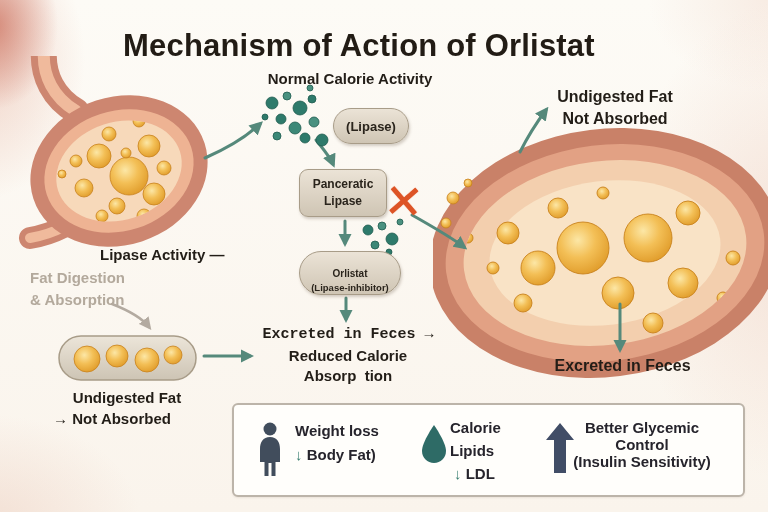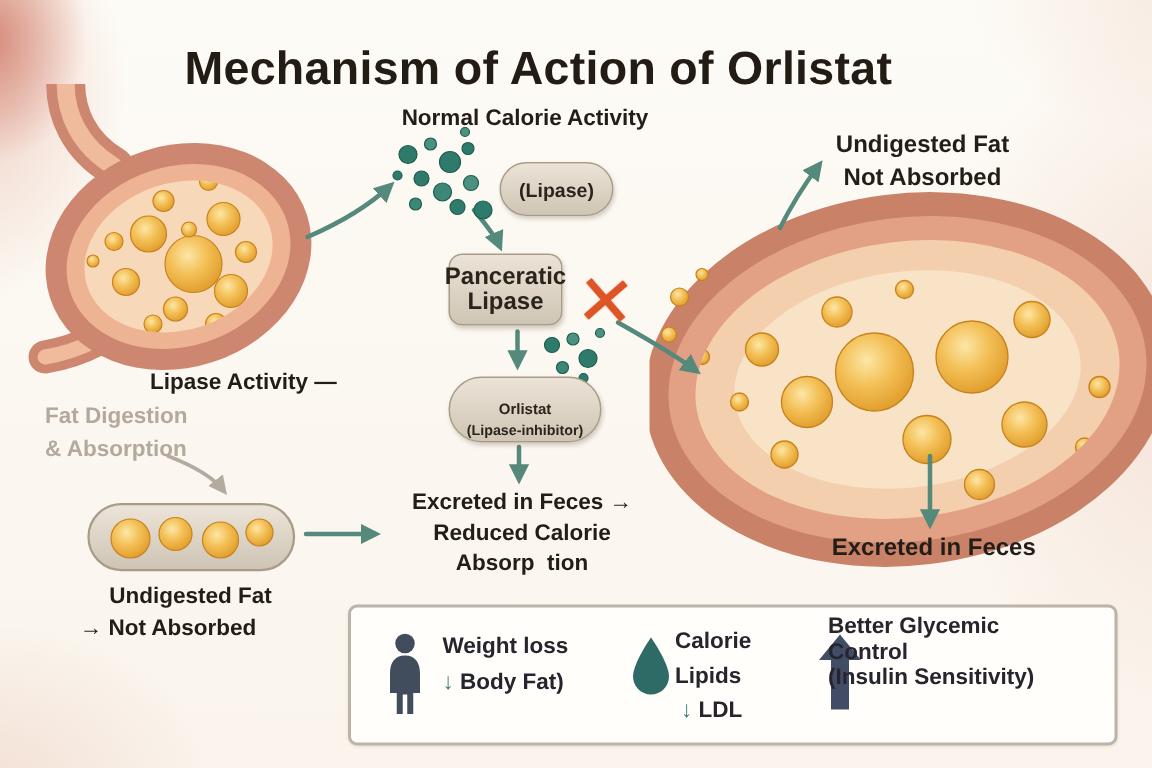--- a/index.html
+++ b/index.html
@@ -19,21 +19,21 @@
   .abs{ position:absolute; }
 
   .t-title{ left:95px; top:28px; font-size:31px; font-weight:700; color:#221c15; letter-spacing:.2px;margin-left:28px; }
 
   .b15{ font-size:15px; font-weight:700; color:#221d17; }
   .b16{ font-size:16px; font-weight:700; color:#221d17; }
   .ctr{ text-align:center; }
   .grayt{ font-size:15px; font-weight:600; color:#b3a99c; }
 
   .t-flow-heading{ left:252px; top:70px; width:196px; }
-  .t-excreted-c{ left:250px; top:326px; width:196px; }
+  .t-excreted-c{ left:250px; top:326px; width:196px;font-family:Liberation Mono, monospace; }
   .t-reduced1{ left:250px; top:347px; width:196px; }
   .t-reduced2{ left:250px; top:367px; width:196px; white-space:pre; }
 
   .t-lipase-act{ left:100px; top:246px; }
   .t-fatdig1{ left:30px; top:269px; }
   .t-fatdig2{ left:30px; top:291px; }
   .t-undig-l1{ left:52px; top:389px; width:150px; }
   .t-undig-l2{ left:37px; top:410px; width:150px; }
 
   .t-undig-r1{ left:540px; top:88px; width:150px; }
@@ -41,21 +41,21 @@
   .t-excreted-r{ left:540px; top:357px; width:165px; }
 
   .pill{
     display:flex; flex-direction:column; align-items:center; justify-content:center;
     background:linear-gradient(#ebe3d6,#cfc5b4);
     border:1.5px solid #a89c88;
     box-shadow:1px 2px 3px rgba(90,70,50,.25);
     font-weight:700; color:#2a241c; text-align:center;
   }
   .pill-lipase{ left:333px; top:108px; width:76px; height:36px; border-radius:18px; font-size:13px; }
-  .box-pancreatic{ left:299px; top:169px; width:76px; height:48px; border-radius:9px; font-size:16px; line-height:17px; }
+  .box-pancreatic{ left:299px; top:169px; width:88px; height:48px; border-radius:9px; font-size:12px; line-height:17px; }
   .pill-orlistat{ left:299px; top:251px; width:102px; height:44px; border-radius:22px; }
   .pill-orlistat .l1{ font-size:10px; line-height:16px;margin-top:12px; }
   .pill-orlistat .l2{ font-size:9.5px; line-height:11px; }
 
   .x-mark{ left:384px; top:174px; font-family:"DejaVu Sans", sans-serif; font-size:47px; font-weight:900; color:#dd5426; transform:rotate(4deg); text-shadow:0 0 1px #dd5426; }
 
   .organ-stomach{ left:14px; top:56px; }
   .organ-intestine{ left:433px; top:118px; }
   .capsule-svg{ left:55px; top:329px; }
   .arrow-layer{ left:0; top:0; pointer-events:none; }
@@ -70,21 +70,21 @@
   .dn-arrow{ color:#3f8274; font-weight:800; }
 
   .icon-person{ left:20px; top:16px; }
   .wl1{ left:61px; top:17px; }
   .wl2{ left:61px; top:41px; }
   .icon-droplet{ left:186px; top:19px; }
   .il1{ left:216px; top:14px; }
   .il2{ left:216px; top:37px; }
   .il3{ left:220px; top:60px; }
   .icon-uparrow{ left:311px; top:16px; }
-  .gl-box{ left:318px; top:4px; width:180px; }
+  .gl-box{ left:318px; top:14px; width:180px; text-align:center; }
   .gl1{ top:0; position:relative; }
 </style>
 </head>
 <body>
 
 <div class="canvas">
 
   <div class="abs t-title">Mechanism of Action of Orlistat</div>
 
   <svg class="abs organ-stomach" width="200" height="196" viewBox="0 0 200 196">

